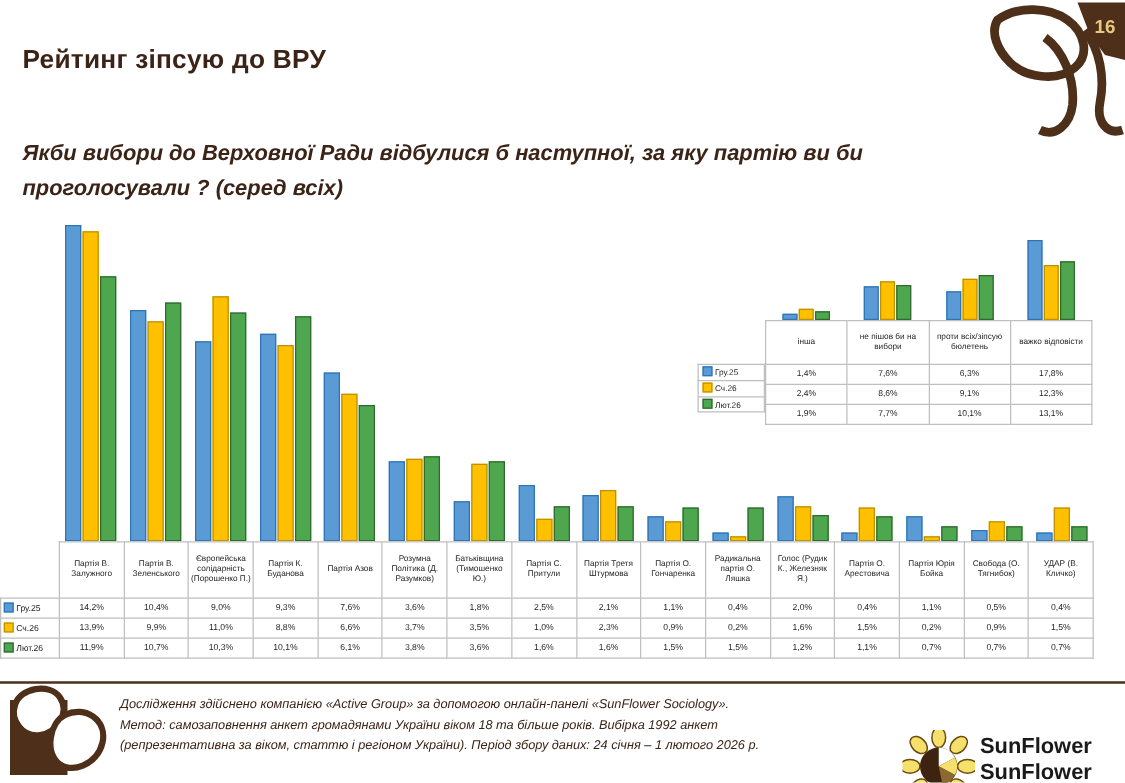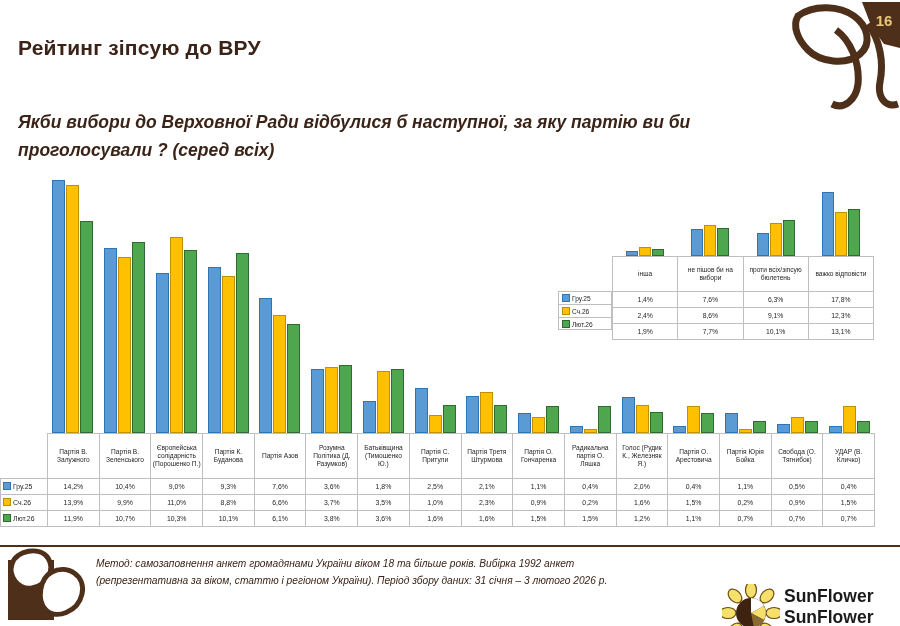--- a/index.html
+++ b/index.html
@@ -349,22 +349,23 @@
 
 <div id="bl-deco">
   <svg width="96" height="80" viewBox="0 0 96 80">
     <path d="M6 14 L6 74 L52 74 L52 14 Z" fill="#4E2F1A"></path>
     <path d="M10 18 C14 4 38 0 46 12 C54 24 44 40 30 42 C16 44 6 30 10 18 Z" fill="#FFFFFF" stroke="#4E2F1A" stroke-width="5"></path>
     <path d="M50 26 C66 18 84 30 80 48 C76 66 54 74 44 64 C34 54 38 32 50 26 Z" fill="#FFFFFF" stroke="#4E2F1A" stroke-width="5"></path>
   </svg>
 </div>
 
 <div id="footer-note">
+  <div>Дослідження здійснено компанією «Active Group» за допомогою онлайн-панелі «SunFlower Sociology».</div>
   <div>Метод: самозаповнення анкет громадянами України віком 18 та більше років. Вибірка 1992 анкет</div>
-  <div>(репрезентативна за віком, статтю і регіоном України). Період збору даних: 31 січня – 3 лютого 2026 р.</div>
+  <div>(репрезентативна за віком, статтю і регіоном України). Період збору даних: 24 січня – 1 лютого 2026 р.</div>
 </div>
 
 <div id="logo">
   <svg width="58" height="58" viewBox="0 0 58 58">
     <g fill="#F5E06B" stroke="#6B4A12" stroke-width="1.2">
       <ellipse cx="29" cy="6" rx="5.5" ry="8"></ellipse>
       <ellipse cx="45" cy="12" rx="5.5" ry="8" transform="rotate(45 45 12)"></ellipse>
       <ellipse cx="52" cy="29" rx="8" ry="5.5"></ellipse>
       <ellipse cx="45" cy="46" rx="5.5" ry="8" transform="rotate(-45 45 46)"></ellipse>
       <ellipse cx="29" cy="52" rx="5.5" ry="8"></ellipse>

